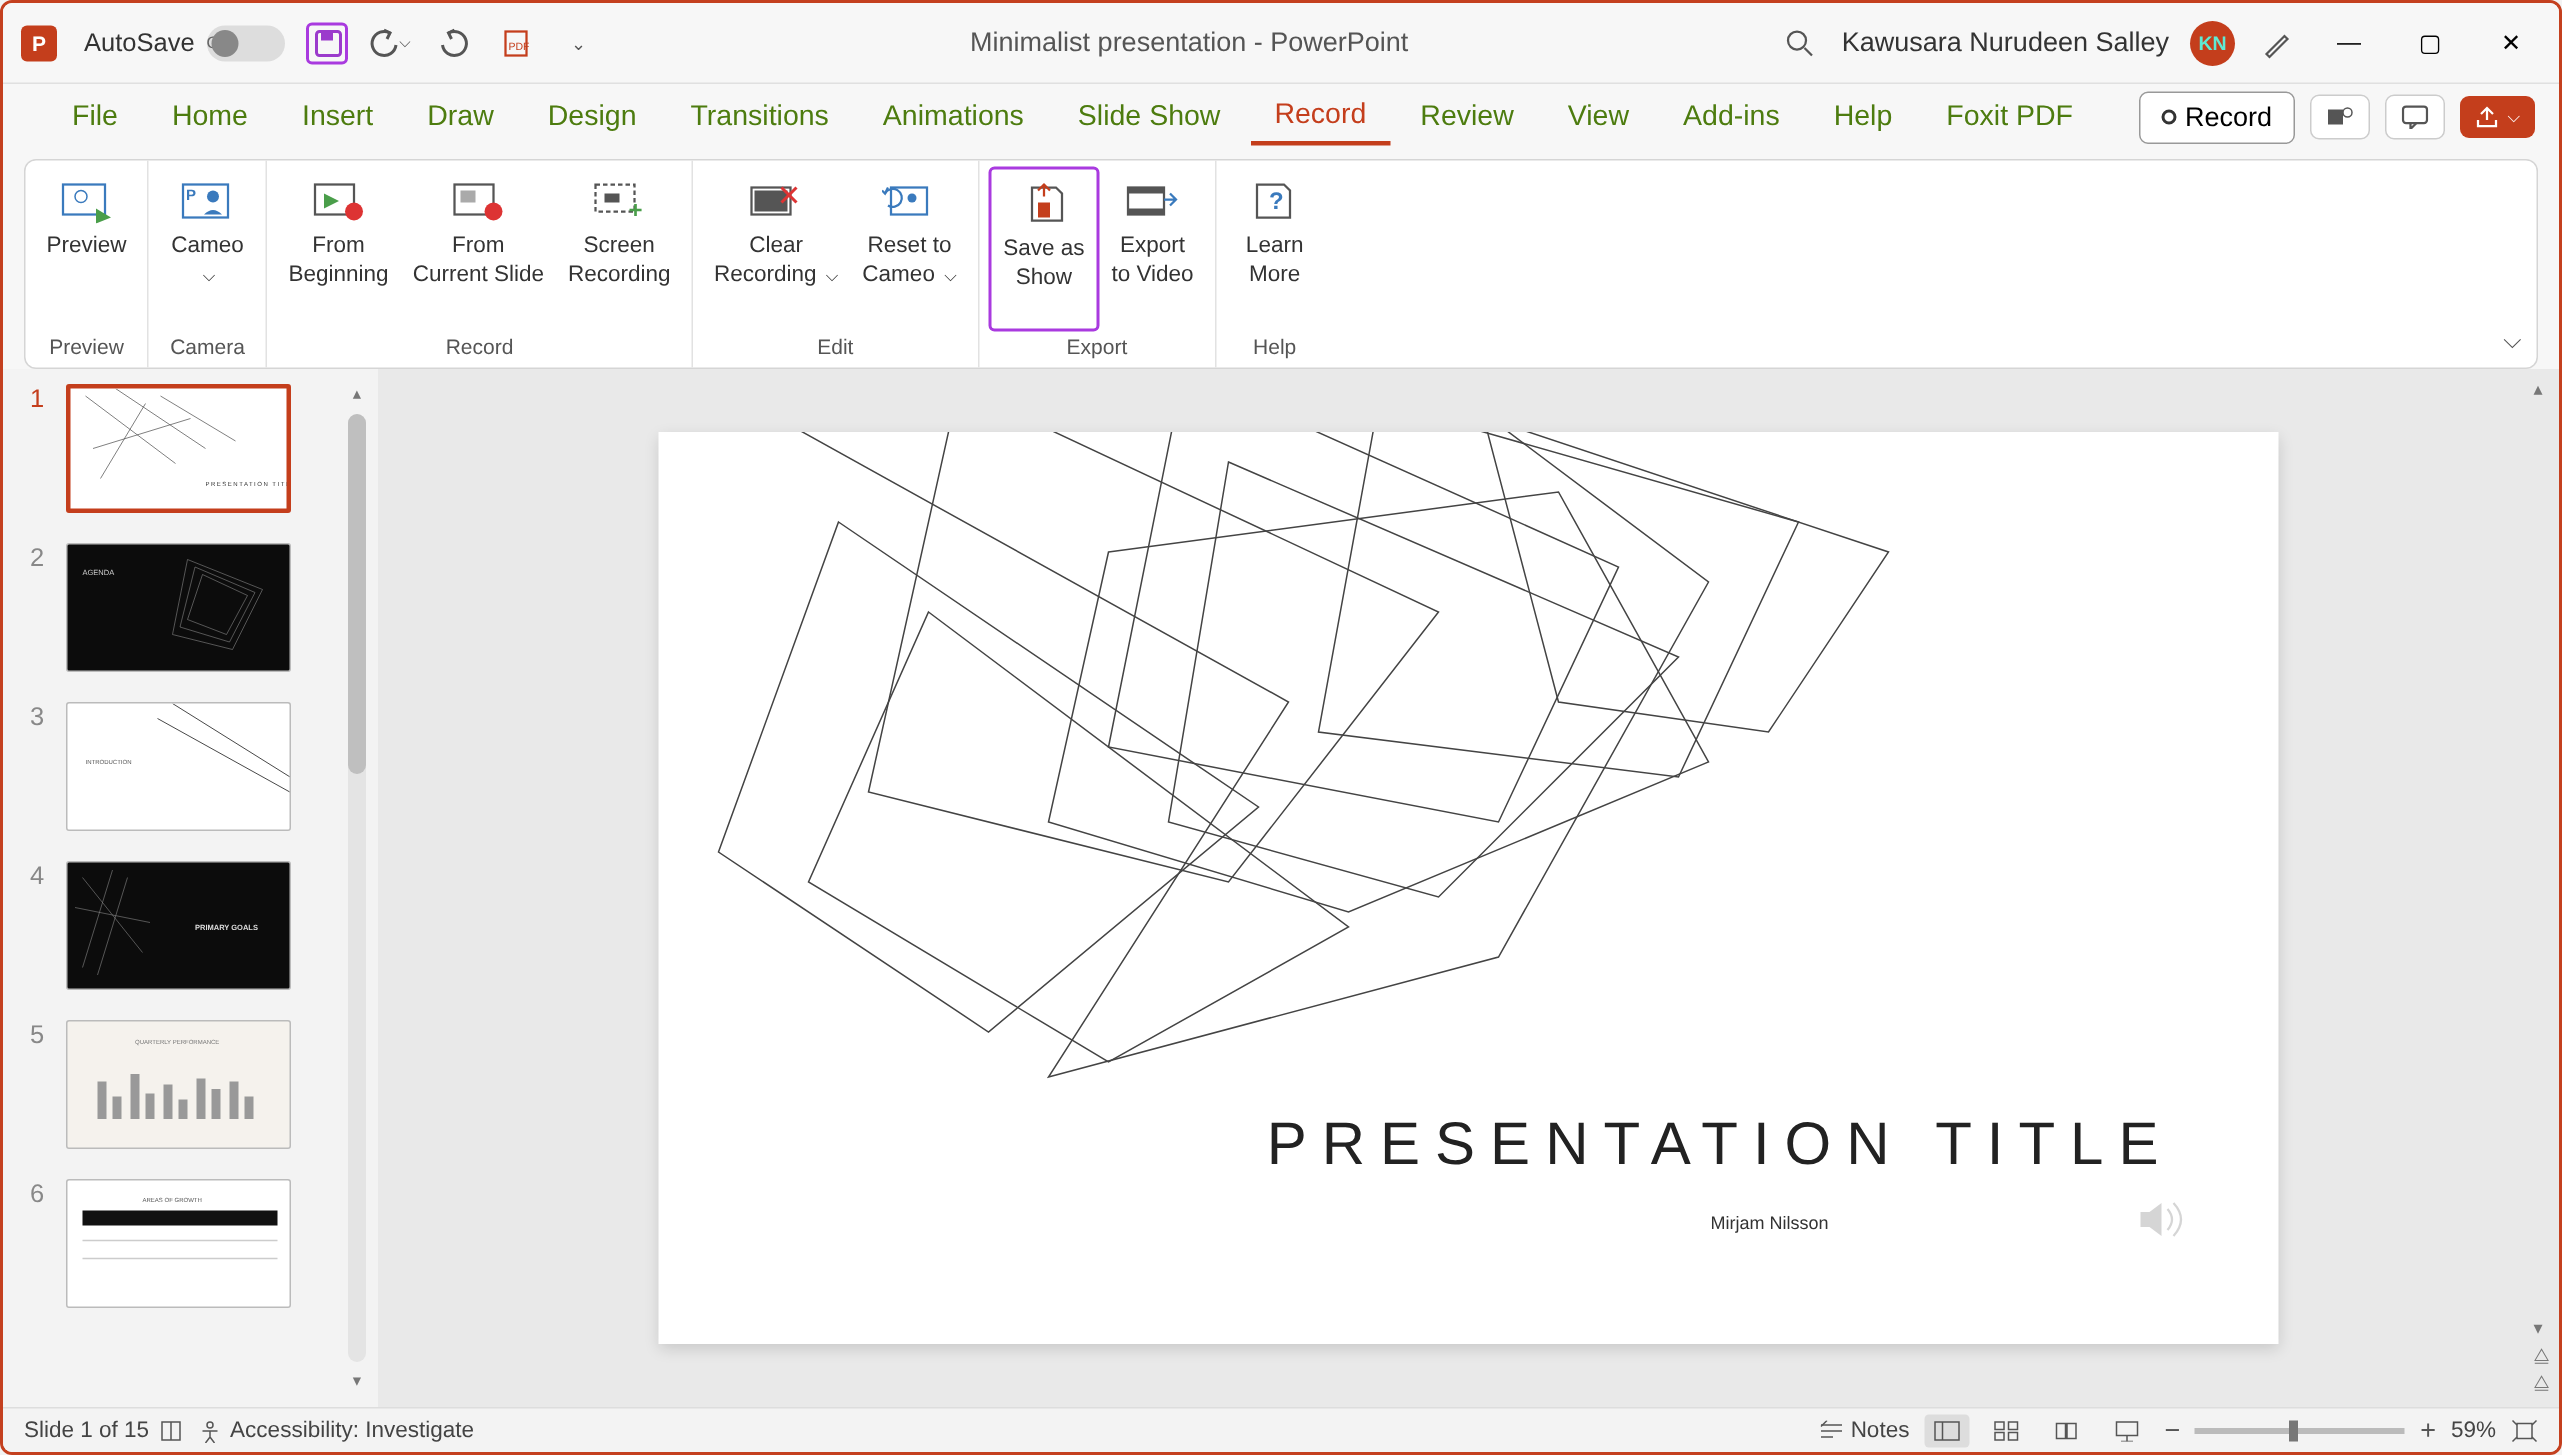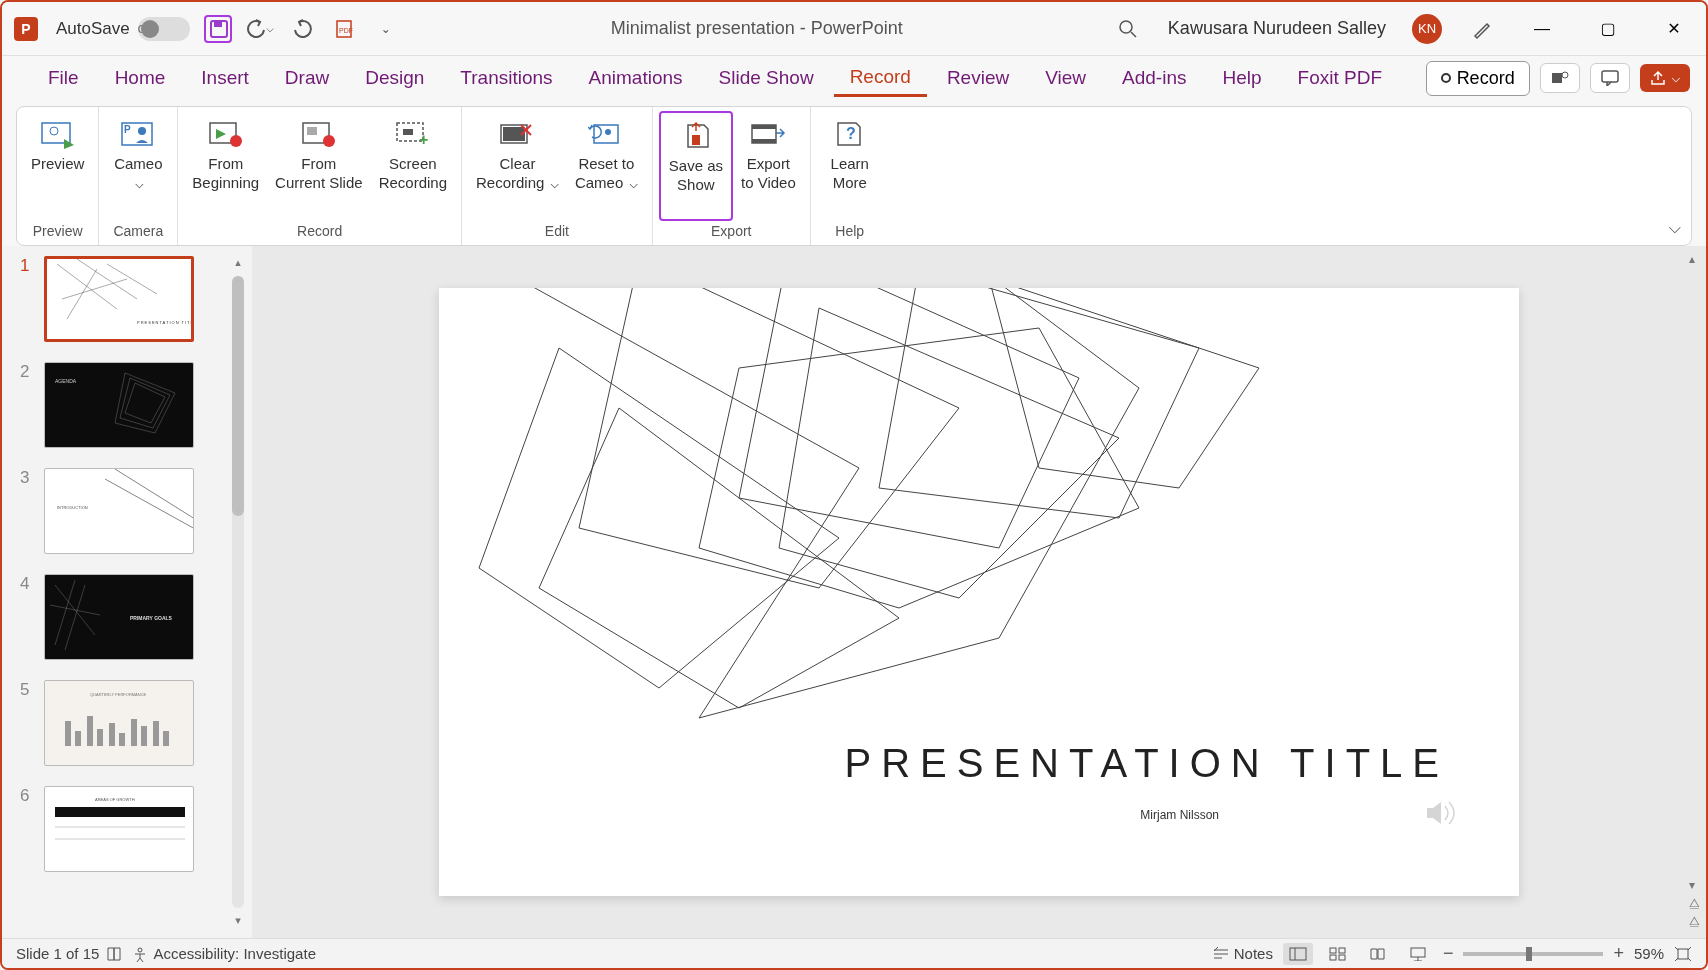--- a/index.html
+++ b/index.html
@@ -8,28 +8,28 @@
 
 .titlebar { height: 54px; display: flex; align-items: center; padding: 0 12px; background: #f7f7f7; border-bottom: 1px solid #e0e0e0; }
 .app-icon { width: 24px; height: 24px; background: #c43e1c; border-radius: 4px; display: flex; align-items: center; justify-content: center; color: #fff; font-weight: bold; font-size: 14px; margin-right: 18px; }
 .autosave { display: flex; align-items: center; gap: 8px; font-size: 17px; color: #333; margin-right: 14px; }
 .toggle { width: 52px; height: 24px; background: #ddd; border-radius: 14px; position: relative; display: flex; align-items: center; justify-content: flex-start; padding-right: 6px; font-size: 11px; color: #666; }
 .toggle::before { content: ""; position: absolute; left: 3px; width: 18px; height: 18px; background: #888; border-radius: 50%; }
 .qat { display: flex; align-items: center; gap: 14px; }
 .qat-btn { width: 28px; height: 28px; display: flex; align-items: center; justify-content: center; cursor: pointer; border-radius: 4px; }
 .qat .highlighted { border: 2px solid #a93adf; border-radius: 4px; padding: 2px; }
 .title-center { flex: 1; text-align: center; font-size: 18px; color: #555; }
-.titlebar-right { display: flex; align-items: center; gap: 26px; }
+.titlebar-right { display: flex; align-items: center; gap: 14px; }
 .user-name { font-size: 18px; color: #333; }
-.user-badge { width: 30px; height: 30px; background: #c43e1c; border-radius: 50%; color: #ffffff; display: flex; align-items: center; justify-content: center; font-size: 13px; font-weight: 400; }
+.user-badge { width: 30px; height: 30px; background: #c43e1c; border-radius: 50%; color: #5eead4; display: flex; align-items: center; justify-content: center; font-size: 13px; font-weight: 700; }
 .win-btn { width: 40px; height: 30px; display: flex; align-items: center; justify-content: center; font-size: 16px; cursor: pointer; }
 
 
 .tabs { height: 44px; display: flex; align-items: center; padding: 0 16px 0 30px; background: #f7f7f7; gap: 4px; }
-.tab { padding: 6px 16px; font-size: 19px; color: #701a75; cursor: pointer; }
+.tab { padding: 6px 16px; font-size: 19px; color: #4d7c0f; cursor: pointer; }
 .tab.active { color: #c43e1c; border-bottom: 3px solid #c43e1c; font-weight: 400; }
 .tabs-right { margin-left: auto; display: flex; gap: 10px; align-items: center; }
 .record-pill { border: 1px solid #999; border-radius: 6px; padding: 6px 14px; font-size: 18px; display: flex; align-items: center; gap: 6px; background: #fff; }
 .record-dot { width: 10px; height: 10px; border: 2px solid #333; border-radius: 50%; }
 .icon-pill { border: 1px solid #ccc; border-radius: 6px; padding: 6px 10px; background: #fff; font-size: 16px; }
 .share-btn { background: #c43e1c; color: #fff; border-radius: 6px; padding: 6px 10px; display: flex; gap: 6px; align-items: center; }
 
 
 .ribbon-wrap { background: #f7f7f7; padding: 6px 14px 0 14px; }
 .ribbon { background: #fff; border: 1px solid #d5d5d5; border-radius: 8px; display: flex; height: 140px; position: relative; }

